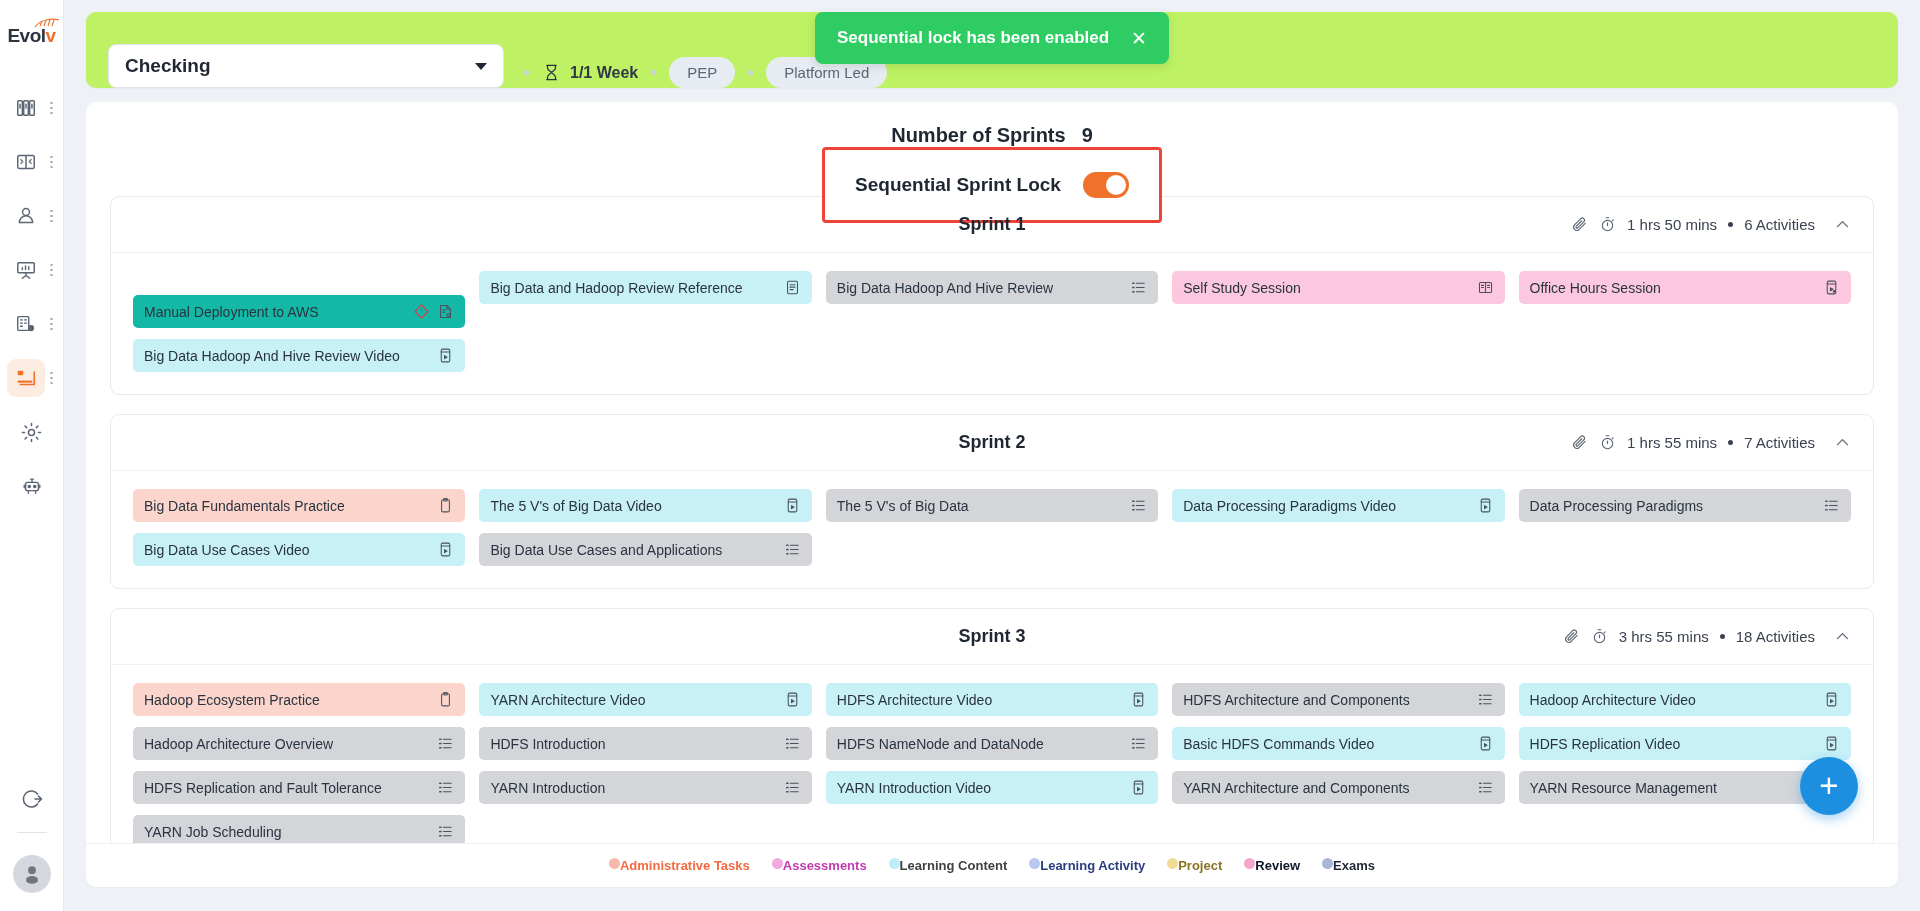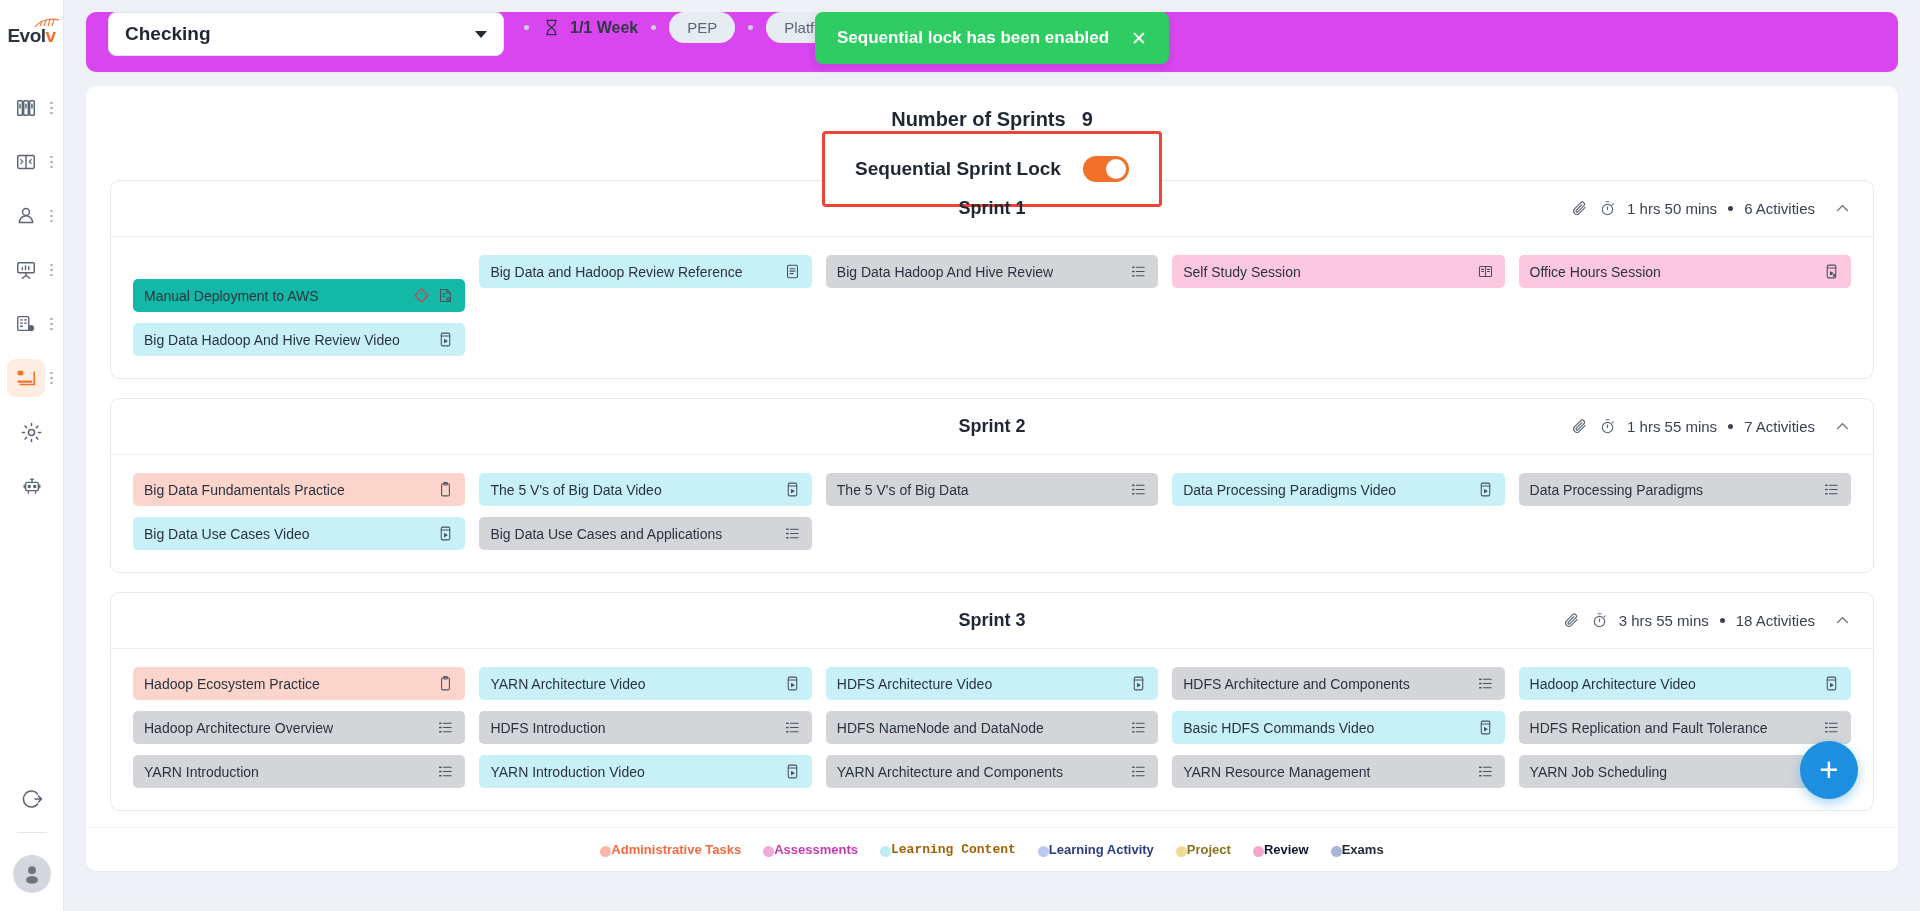--- a/index.html
+++ b/index.html
@@ -37,22 +37,22 @@
 
   .sidebar-bottom { position: absolute; bottom: 0; left: 0; width: 64px; display: flex; flex-direction: column; align-items: center; padding-bottom: 18px; }
   .logout-btn { width: 38px; height: 38px; display: flex; align-items: center; justify-content: center; color: #5b6574; cursor: pointer; }
   .sb-divider { width: 30px; height: 1px; background: #e0e5ec; margin: 14px 0 22px; }
   .avatar { width: 38px; height: 38px; border-radius: 50%; background: #d4d8de; display:flex; align-items:center; justify-content:center; color:#6d7580; cursor: pointer; }
 
   
   .main { flex: 1; height: 911px; position: relative; overflow: hidden; padding: 12px 22px 0 22px; }
 
   .topbar {
-    background: #d946ef; border-radius: 10px; height: 60px;
-    display: flex; align-items: flex-start; padding: 0 22px; gap: 0;
+    background: #bef264; border-radius: 10px; height: 76px;
+    display: flex; align-items: flex-end; padding: 0 22px; gap: 0;
     box-shadow: 0 1px 2px rgba(16,24,40,.04);
   }
   .course-select {
     width: 396px; height: 44px; border: 1px solid #dfe3e9; border-radius: 8px;
     display: flex; align-items: center; justify-content: space-between;
     padding: 0 16px; cursor: pointer; background:#fff;
   }
   .course-select .label { font-size: 19px; font-weight: 700; color: #1f2733; }
   .caret { width: 0; height: 0; border-left: 6px solid transparent; border-right: 6px solid transparent; border-top: 7px solid #1f2733; }
 
@@ -118,21 +118,21 @@
   .c-review    { background: #fbc8e0; }
   .c-assess    { background: #14b8a6; margin-top: 24px; }
   .c-project   { background: #fbd5cb; }
 
   
   .legend {
     position: absolute; left: 0; right: 0; bottom: 0; height: 44px;
     display: flex; align-items: center; justify-content: center; gap: 22px;
     background: #fff; border-top: 1px solid #eef1f5;
   }
-  .leg { display: flex; align-items: flex-end; font-size: 13px; font-weight: 700; }
+  .leg { display: flex; align-items: flex-start; font-size: 13px; font-weight: 700; }
   .leg .sw { width: 11px; height: 11px; border-radius: 50%; flex:none; }
 
   
   .fab {
     position: absolute; right: 40px; bottom: 72px;
     width: 58px; height: 58px; border-radius: 50%; background: #1d8fe0;
     display: flex; align-items: center; justify-content: center;
     color: #fff; font-size: 33px; font-weight: 300; cursor: pointer;
     box-shadow: 0 4px 12px rgba(29,143,224,.4); z-index: 50;
   }
@@ -667,20 +667,32 @@
               <span class="cicons">
                 <span style="display: flex;">
                   <svg width="17" height="17" viewBox="0 0 24 24" fill="none" stroke="currentColor" stroke-width="1.5" stroke-linecap="round" stroke-linejoin="round">
                     <rect x="6" y="3" width="12" height="18" rx="1.8"></rect>
                     <path d="M6 7h12"></path>
                     <path d="M10.6 12.2l3.6 2.1-3.6 2.1z" fill="currentColor"></path>
                   </svg>
                 </span>
               </span>
             </div>
+            <div class="card c-learning">
+              <span class="ctext">HDFS Replication Video</span>
+              <span class="cicons">
+                <span style="display: flex;">
+                  <svg width="17" height="17" viewBox="0 0 24 24" fill="none" stroke="currentColor" stroke-width="1.5" stroke-linecap="round" stroke-linejoin="round">
+                    <rect x="6" y="3" width="12" height="18" rx="1.8"></rect>
+                    <path d="M6 7h12"></path>
+                    <path d="M10.6 12.2l3.6 2.1-3.6 2.1z" fill="currentColor"></path>
+                  </svg>
+                </span>
+              </span>
+            </div>
             <div class="card c-locked">
               <span class="ctext">HDFS Replication and Fault Tolerance</span>
               <span class="cicons">
                 <span style="display: flex;">
                   <svg width="17" height="17" viewBox="0 0 24 24" fill="none" stroke="currentColor" stroke-width="1.5" stroke-linecap="round" stroke-linejoin="round">
                     <path d="M4 6h1.5M4 12h1.5M4 18h1.5" stroke-width="2.4"></path>
                     <path d="M9 6h11M9 12h11M9 18h11"></path>
                   </svg>
                 </span>
               </span>
@@ -751,21 +763,21 @@
         <div class="leg">
           <span class="sw" style="background: rgb(249, 184, 171);"></span>
           <span style="color: rgb(244, 105, 63);">Administrative Tasks</span>
         </div>
         <div class="leg">
           <span class="sw" style="background: rgb(243, 168, 224);"></span>
           <span style="color: rgb(194, 59, 176);">Assessments</span>
         </div>
         <div class="leg">
           <span class="sw" style="background: rgb(189, 238, 245);"></span>
-          <span style="color: #a16207; font-family: Liberation Mono, monospace;">Learning Content</span>
+          <span style="color: #404040;">Learning Content</span>
         </div>
         <div class="leg">
           <span class="sw" style="background: rgb(185, 200, 239);"></span>
           <span style="color: rgb(42, 61, 128);">Learning Activity</span>
         </div>
         <div class="leg">
           <span class="sw" style="background: rgb(240, 220, 150);"></span>
           <span style="color: rgb(138, 115, 32);">Project</span>
         </div>
         <div class="leg">

